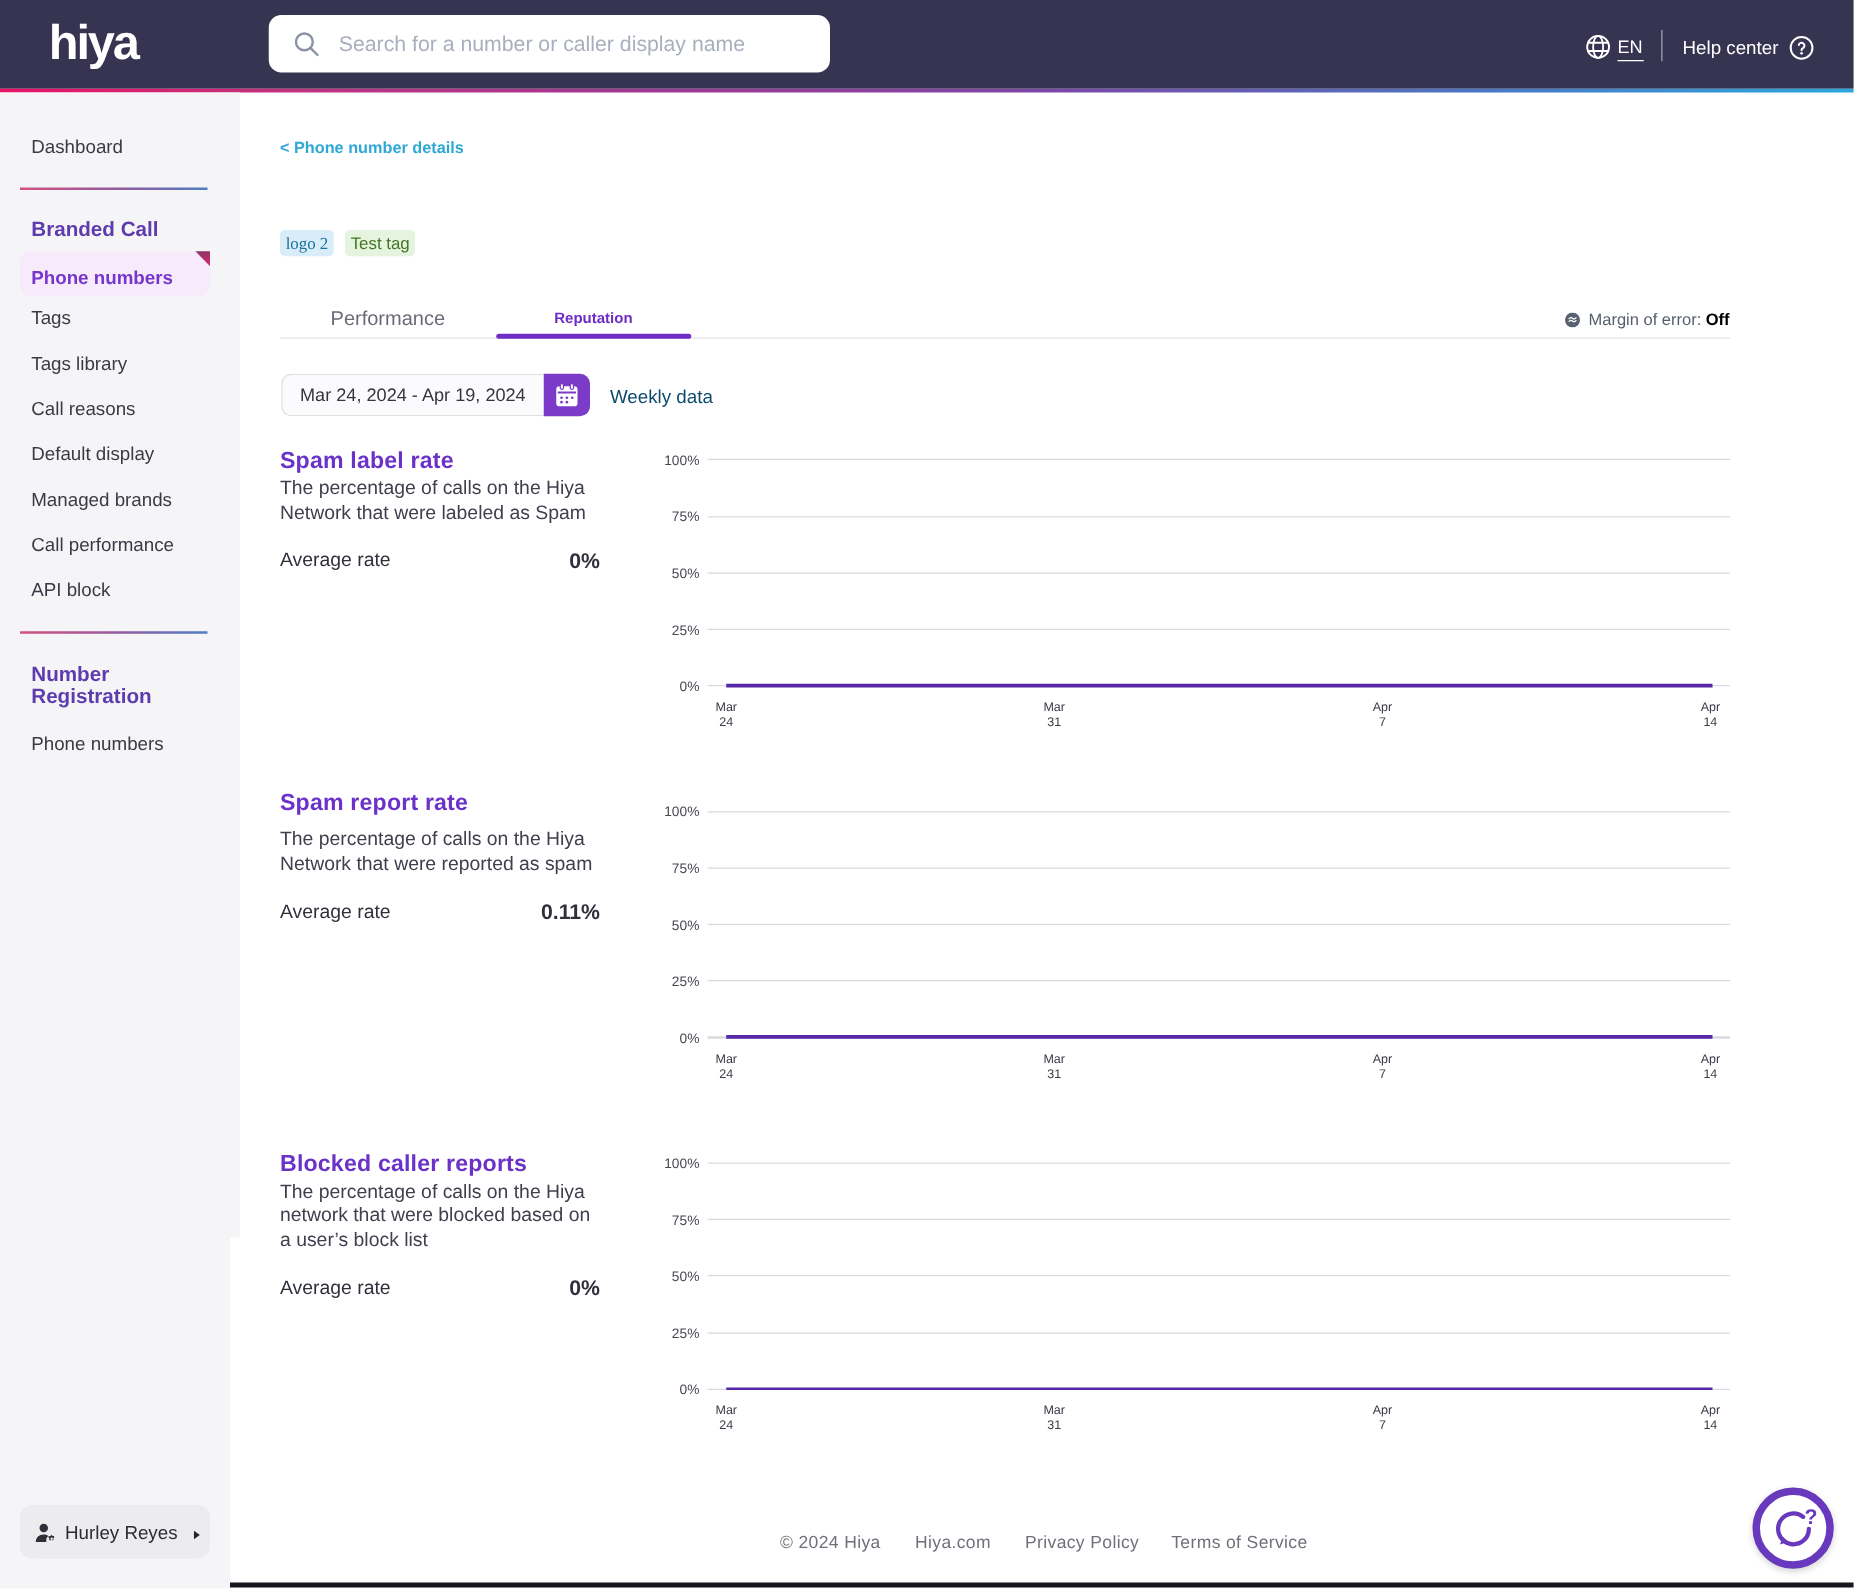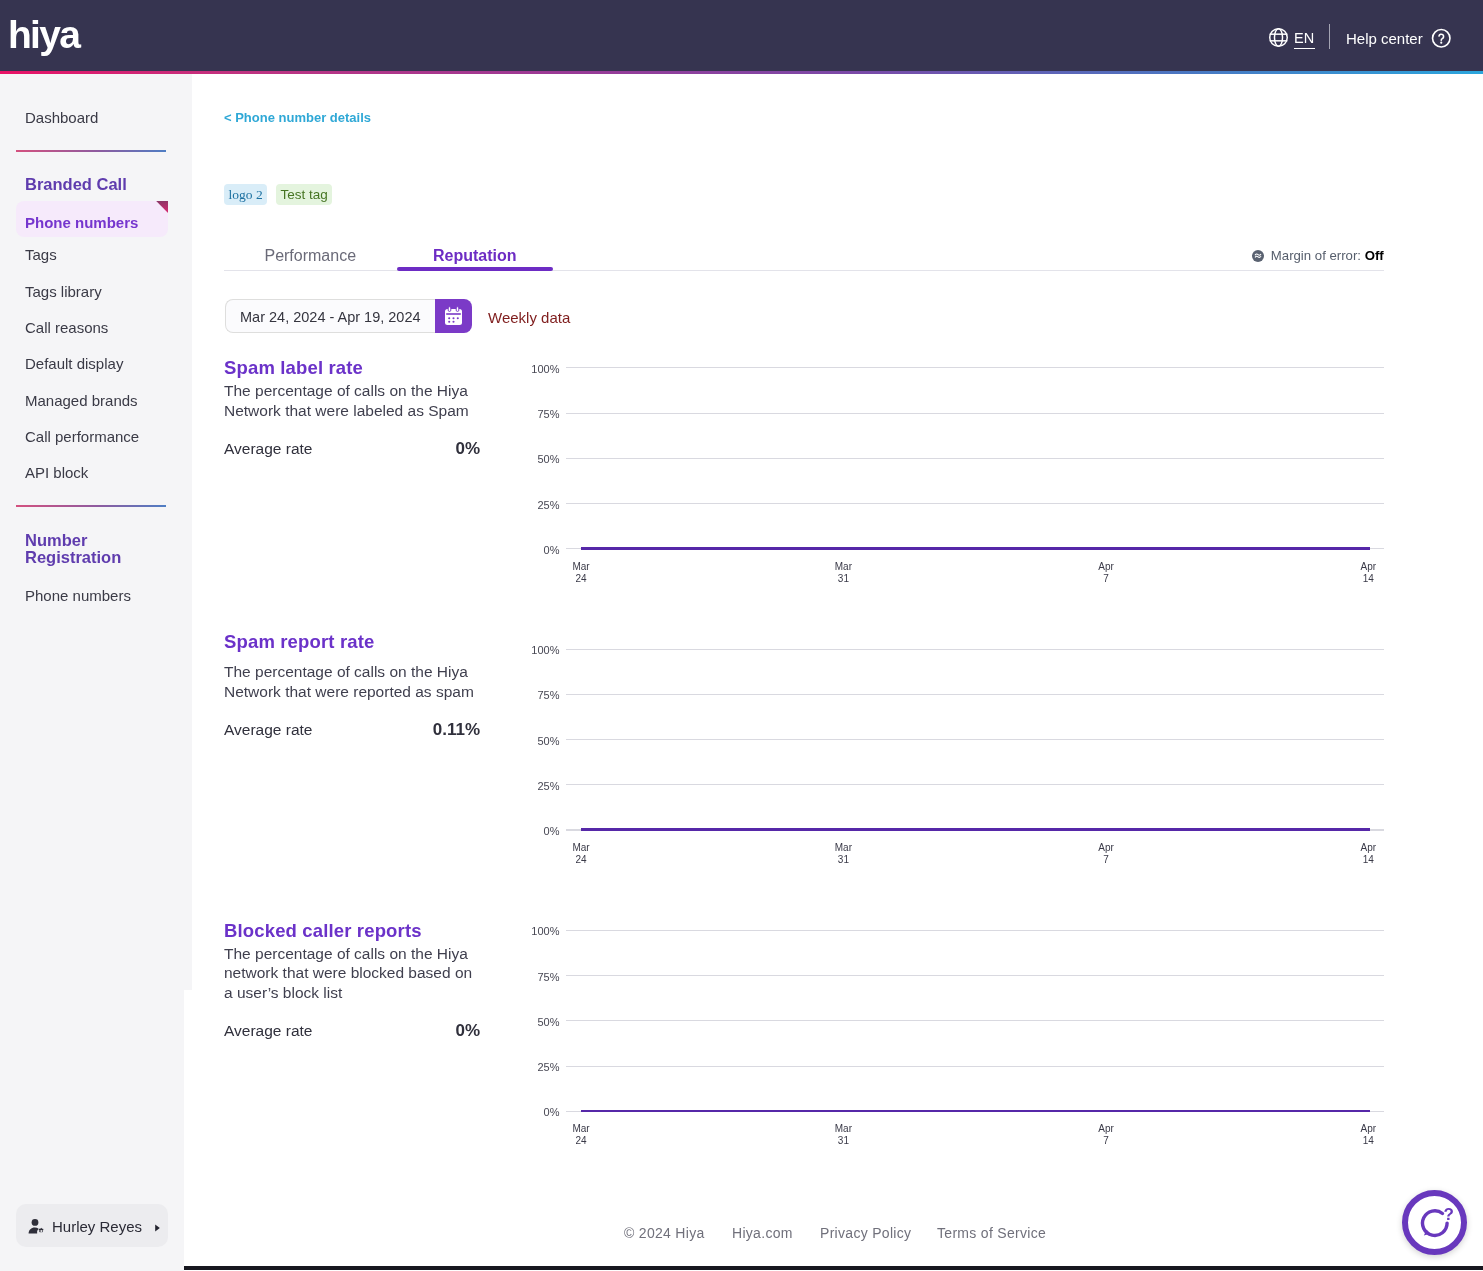--- a/index.html
+++ b/index.html
@@ -4,21 +4,21 @@
 * { margin:0; padding:0; box-sizing:border-box; }
 html,body { width:1483px; height:1271px; background:#fff;
   font-family:"Liberation Sans",sans-serif; overflow:hidden; }
 #page { position:relative; width:1483px; height:1271px; }
 .abs { position:absolute; }
 
 
 #nav { position:absolute; left:0; top:0; width:1483px; height:70.7px; background:#363450; }
 #navline { position:absolute; left:0; top:70.7px; width:1483px; height:3.1px;
   background:linear-gradient(90deg,#e91266 0%,#c03380 16%,#9a3a96 38%,#7a4aa8 58%,#4a77c2 80%,#2ba6dd 100%); }
-#logo { position:absolute; left:8px; top:13.3px; color:#fff; font-size:39px; font-weight:bold;
+#logo { position:absolute; left:39px; top:13.3px; color:#fff; font-size:39px; font-weight:bold;
   letter-spacing:-1.7px; }
 #sbox { position:absolute; left:215px; top:12px; width:449px; height:46px; background:#fff;
   border-radius:10px; }
 #sph { position:absolute; left:56px; top:14px; font-size:17px; color:#a9afbe; white-space:nowrap; }
 .nav-t { position:absolute; color:#fff; font-size:15px; }
 
 
 #side { position:absolute; left:0; top:73.8px; width:184px; height:1197.2px; background:#f5f5f7; }
 #side2 { position:absolute; left:184px; top:73.8px; width:8px; height:916.2px; background:#f5f5f7; }
 .sitem, #dash, #pn2 { position:absolute; left:25px; font-size:15px; line-height:17px; color:#3a3a46; }
@@ -43,34 +43,34 @@
 .pill { position:absolute; top:184px; height:21px; line-height:21px; font-size:13.5px;
   border-radius:4px; padding:0 4.5px; }
 #pill1 { left:224px; background:#d9edf8; color:#1c71a1;font-family:Liberation Serif, serif; }
 #pill2 { left:276px; background:#e4f4de; color:#467523; }
 
 
 #tabline { position:absolute; left:224px; top:269.8px; width:1159.7px; height:1px; background:#e3e3ea; }
 #tab1 { position:absolute; left:224px; top:247px; width:172.5px; text-align:center;
   font-size:16px; color:#6a6a78; }
 #tab2 { position:absolute; left:396.5px; top:247px; width:156.5px; text-align:center;
-  font-size:16px; font-weight:bold; color:#6d2cc4; }
+  font-size:12px; font-weight:bold; color:#6d2cc4; }
 #tabu { position:absolute; left:396.5px; top:266.6px; width:156.5px; height:4.2px;
   background:#6d2cc4; border-radius:2px; }
 #moe { position:absolute; left:1150px; top:247.6px; width:233.7px; text-align:right;
   font-size:13.2px; color:#565e6c; }
 #moe b { color:#000000; }
 
 
 #dfield { position:absolute; left:224.5px; top:299px; width:210.5px; height:34px;
   background:#fbfbfd; border:1px solid #dededd; border-right:none; border-radius:8px 0 0 8px; }
 #dtext { position:absolute; left:240px; top:308.5px; font-size:14.5px; color:#35353f; }
 #dbtn { position:absolute; left:435px; top:299px; width:37px; height:34px; background:#7b3ac7;
   border-radius:0 8px 8px 0; }
-#wk { position:absolute; left:488px; top:308.5px; font-size:15px; color:#7f1d1d; }
+#wk { position:absolute; left:488px; top:308.5px; font-size:15px; color:#0c4a6e; }
 
 
 .csec-h { position:absolute; left:224px; font-size:18.5px; font-weight:bold; letter-spacing:0.15px; color:#6b32c9;
   line-height:21px; }
 .csec-d { position:absolute; left:224px; width:270px; font-size:15.5px; color:#3f3f4e;
   line-height:19.8px; }
 .csec-a { position:absolute; left:224px; font-size:15.5px; color:#30303c; }
 .csec-v { position:absolute; left:380px; width:100px; text-align:right; font-size:17px;
   font-weight:bold; color:#30303c; }
 .grid { position:absolute; left:566.0px; width:818.0px; height:1.2px; background:#d9d9e0; }
@@ -85,20 +85,27 @@
 .ft { position:absolute; top:1224.8px; font-size:14px; letter-spacing:0.3px; color:#70707b; }
 #botbar { position:absolute; left:183.5px; top:1266px; width:1299.5px; height:3.6px; background:#17171f; }
 #fab { position:absolute; left:1402px; top:1190px; width:65px; height:65px; border-radius:50%;
   background:#fff; border:6.5px solid #6838bd; box-shadow:0 2px 6px rgba(0,0,0,.18); }
 </style></head>
 <body>
 <div id="page">
 
   <div id="nav">
     <div id="logo">hiya</div>
+    <div id="sbox">
+      <svg class="abs" style="left:19px;top:12px" width="23" height="23" viewBox="0 0 23 23">
+        <circle cx="9.5" cy="9.5" r="6.7" fill="none" stroke="#8a92a3" stroke-width="1.9"></circle>
+        <line x1="14.5" y1="14.5" x2="20" y2="20" stroke="#8a92a3" stroke-width="1.9" stroke-linecap="round"></line>
+      </svg>
+      <div id="sph">Search for a number or caller display name</div>
+    </div>
     <svg class="abs" style="left:1268px;top:27px" width="21" height="21" viewBox="0 0 24 24" fill="none" stroke="#fff" stroke-width="1.7">
       <circle cx="12" cy="12" r="10"></circle>
       <ellipse cx="12" cy="12" rx="4.6" ry="10"></ellipse>
       <line x1="2" y1="8.2" x2="22" y2="8.2"></line>
       <line x1="2" y1="15.8" x2="22" y2="15.8"></line>
     </svg>
     <div class="nav-t" style="left:1294px;top:30px;font-size:14.5px">EN</div>
     <div class="abs" style="left:1293.5px;top:47.5px;width:21px;height:1.6px;background:#fff"></div>
     <div class="abs" style="left:1329px;top:24px;width:1.3px;height:25px;background:#c9c9d4;opacity:.75"></div>
     <div class="nav-t" style="left:1346px;top:29.5px">Help center</div>

